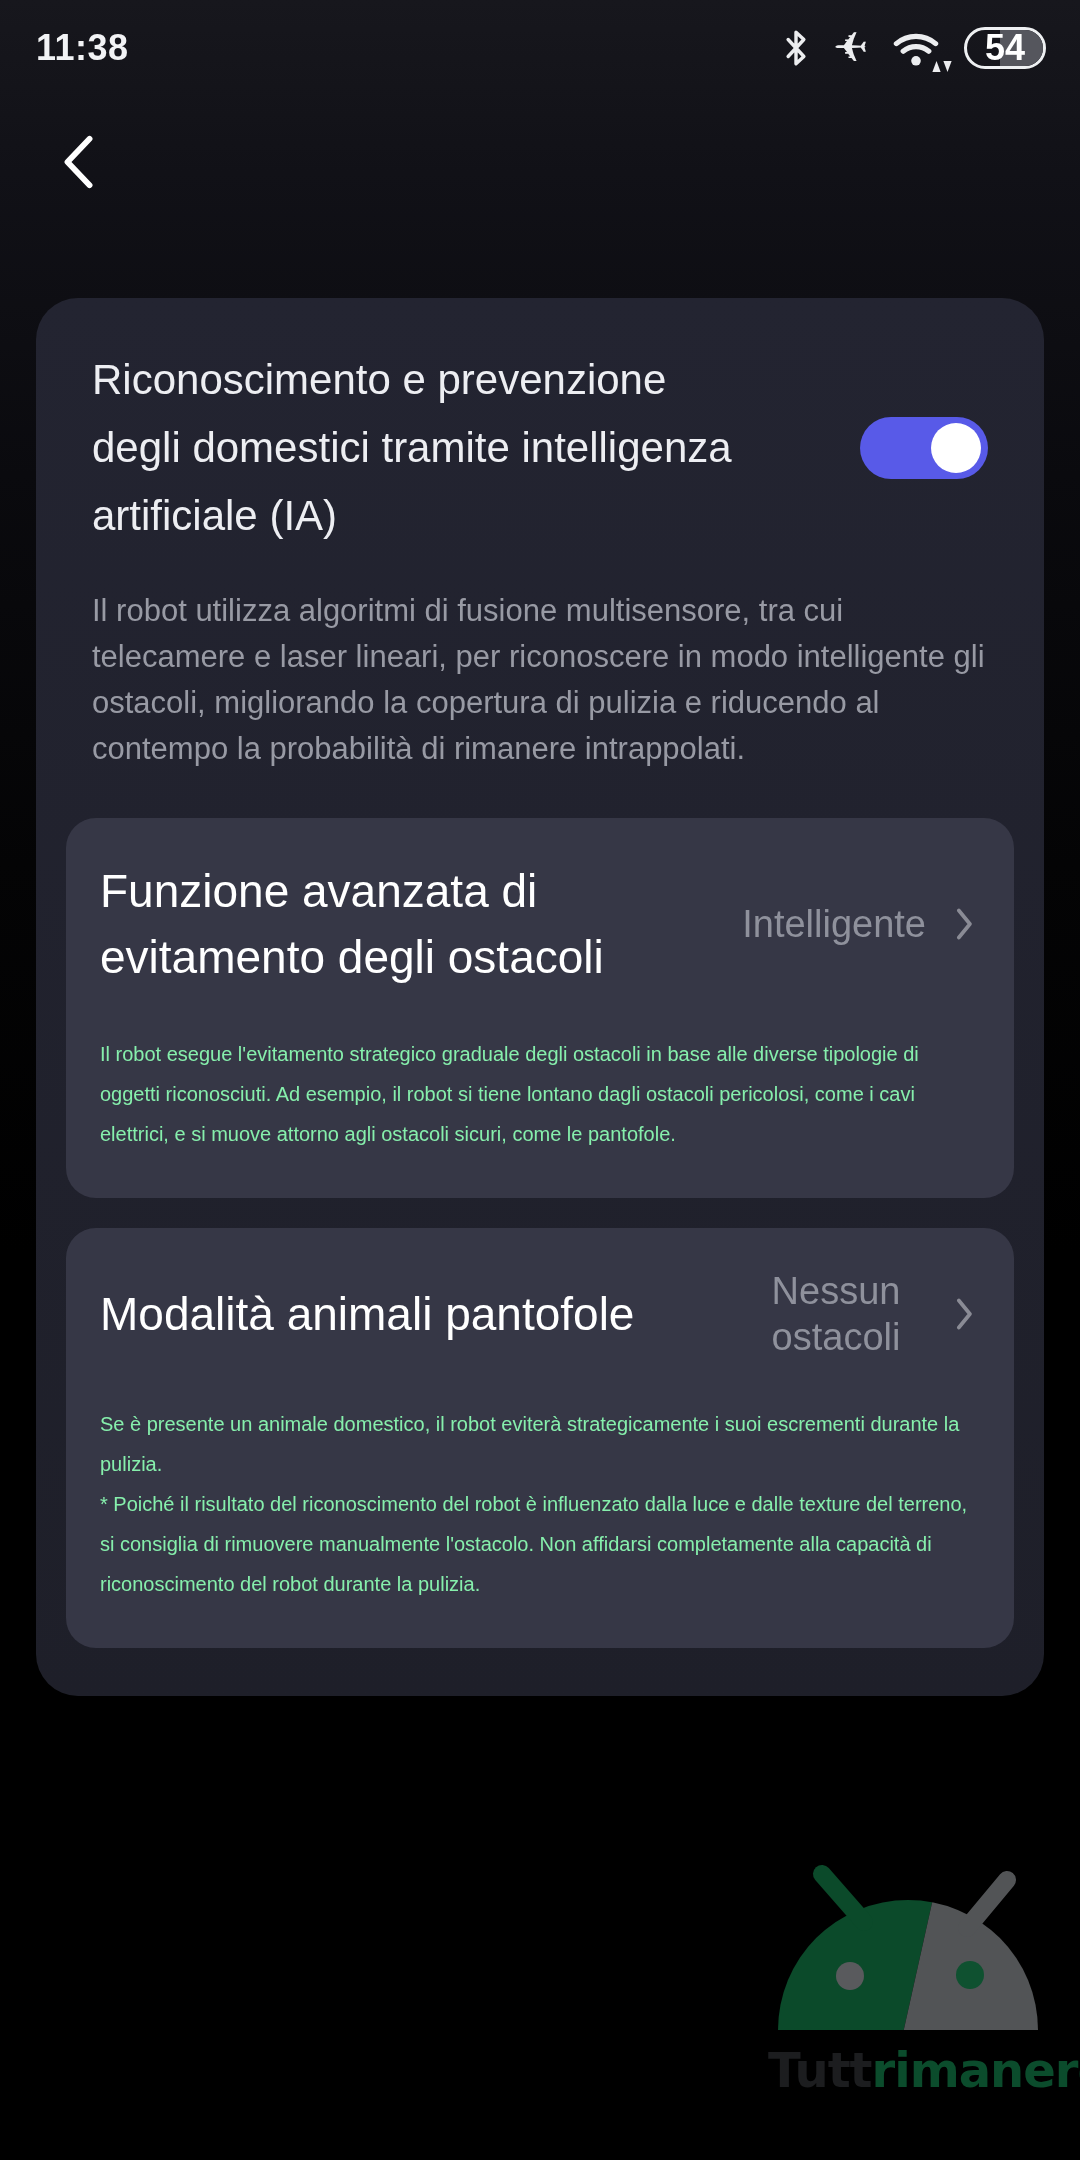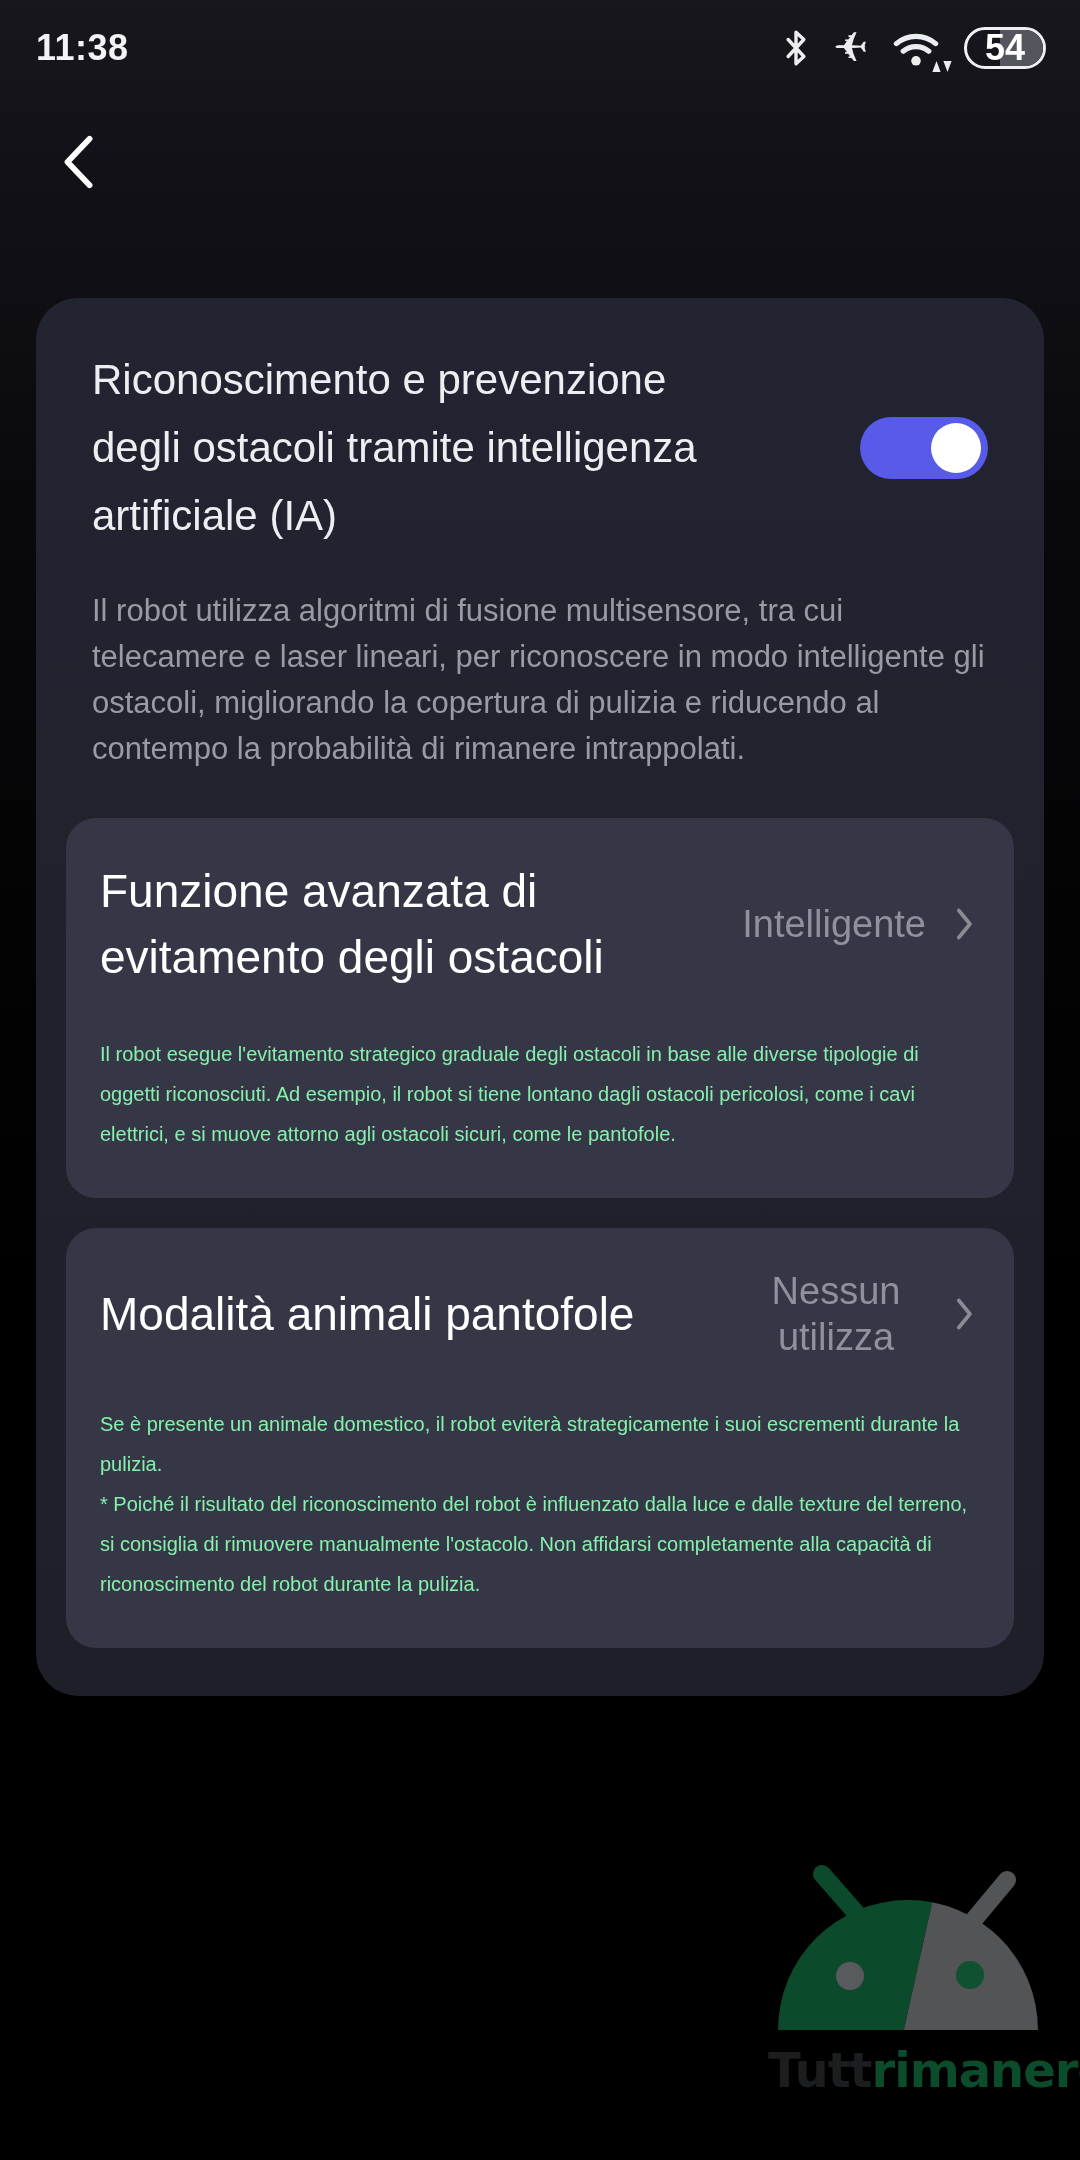--- a/index.html
+++ b/index.html
@@ -91,21 +91,21 @@
         <svg width="40" height="60" viewBox="0 0 38 56" fill="none" stroke="#fff" stroke-width="5.5" stroke-linecap="round" stroke-linejoin="round">
           <polyline points="30,6 9,28 30,50"></polyline>
         </svg>
       </span>
     </button>
   </div>
 
   <div class="main-card">
     <div class="card-head">
       <div class="card-title preline">Riconoscimento e prevenzione
-degli ostacoli tramite intelligenza
+degli domestici tramite intelligenza
 artificiale (IA)</div>
       <div class="toggle on">
         <div class="knob"></div>
       </div>
     </div>
     <div class="card-desc">Il robot utilizza algoritmi di fusione multisensore, tra cui telecamere e laser lineari, per riconoscere in modo intelligente gli ostacoli, migliorando la copertura di pulizia e riducendo al contempo la probabilità di rimanere intrappolati.</div>
 
     <div class="sub-card">
       <div class="sub-head">
         <div class="sub-title preline">Funzione avanzata di
@@ -116,21 +116,21 @@
             <polyline points="2,2 11,13 2,24"></polyline>
           </svg>
         </span>
       </div>
       <div class="sub-desc">Il robot esegue l'evitamento strategico graduale degli ostacoli in base alle diverse tipologie di oggetti riconosciuti. Ad esempio, il robot si tiene lontano dagli ostacoli pericolosi, come i cavi elettrici, e si muove attorno agli ostacoli sicuri, come le pantofole.</div>
     </div>
 
     <div class="sub-card">
       <div class="sub-head">
         <div class="sub-title">Modalità animali pantofole</div>
-        <div class="sub-value narrow">Nessun utilizza</div>
+        <div class="sub-value narrow">Nessun ostacoli</div>
         <span class="chev">
           <svg width="18" height="32" viewBox="0 0 14 26" fill="none" stroke="#8a8b95" stroke-width="3" stroke-linecap="round" stroke-linejoin="round">
             <polyline points="2,2 11,13 2,24"></polyline>
           </svg>
         </span>
       </div>
       <div class="sub-desc preline">Se è presente un animale domestico, il robot eviterà strategicamente i suoi escrementi durante la pulizia.
 * Poiché il risultato del riconoscimento del robot è influenzato dalla luce e dalle texture del terreno, si consiglia di rimuovere manualmente l'ostacolo. Non affidarsi completamente alla capacità di riconoscimento del robot durante la pulizia.</div>
     </div>
   </div>

